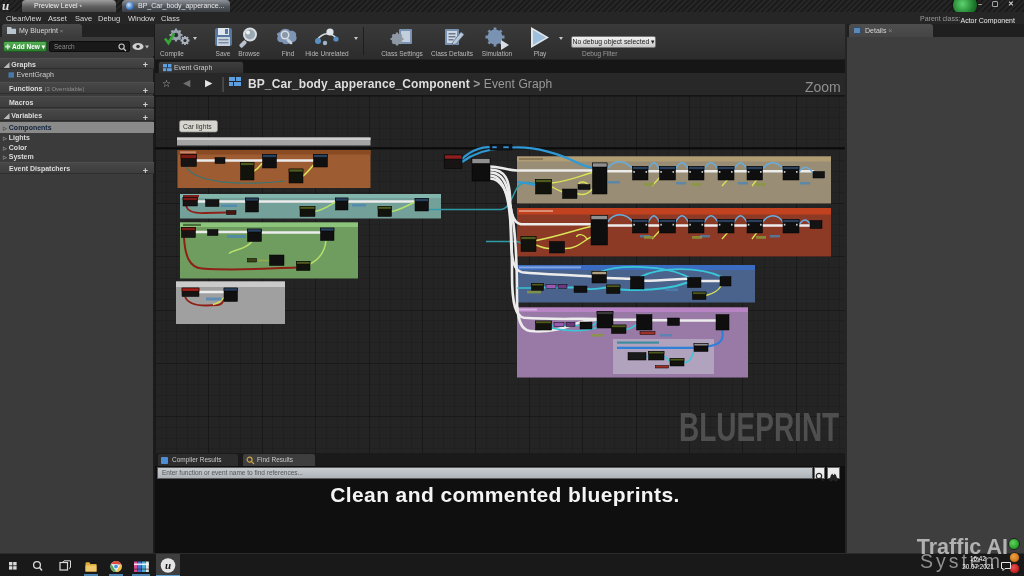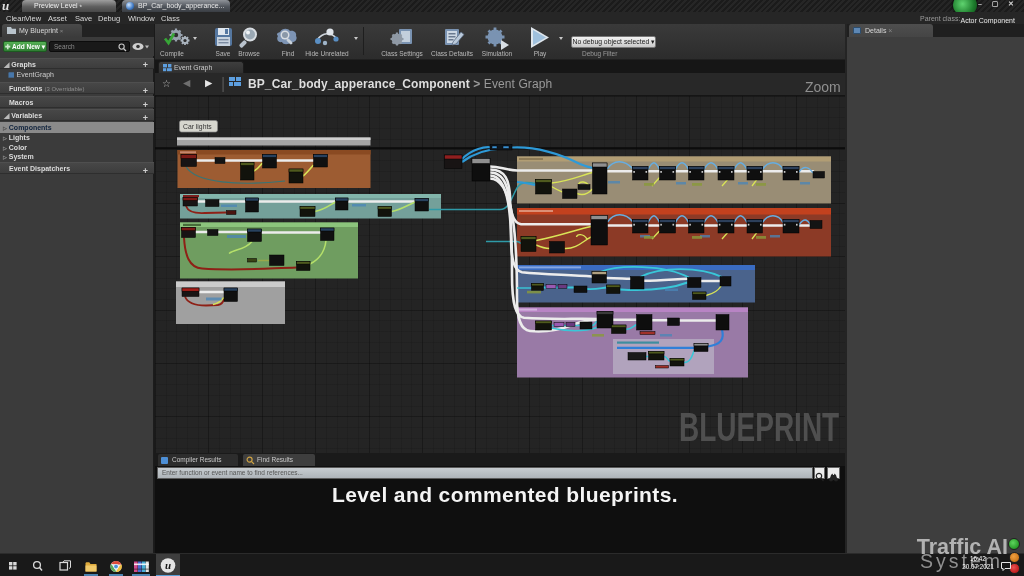--- a/index.html
+++ b/index.html
@@ -562,21 +562,21 @@
   <div id="findrow">Enter function or event name to find references...</div>
   <div style="position:absolute;left:659px;top:14px;width:11px;height:12px;background:#ececec;border:1px solid #666"><svg width="9" height="10">
           <circle cx="4" cy="4" r="2.7" fill="none" stroke="#222" stroke-width="1.2"></circle>
           <path d="M6,6 L8.5,9" stroke="#222" stroke-width="1.3"></path>
         </svg></div>
   <div style="position:absolute;left:672px;top:14px;width:13px;height:12px;background:#ececec;border:1px solid #666"><svg width="11" height="10">
           <path d="M1.5,8 L3,3 L4.5,1.5 L5,3 L6,3 L6.5,1.5 L8,3 L9.5,8 Z" fill="#222"></path>
           <circle cx="3" cy="7.5" r="2" fill="#222"></circle>
           <circle cx="8" cy="7.5" r="2" fill="#222"></circle>
         </svg></div>
-  <div id="cleantext">Level and commented blueprints.</div>
+  <div id="cleantext">Clean and commented blueprints.</div>
 </div>
 
 <div id="rightpanel" class="abs">
   <div id="dtabrow">
         <div id="dtab"><span style="position:absolute;left:4px;top:3px;width:8px;height:7px;background:#5d87b4;border-radius:1px;border:1px solid #2c4d6e"></span>Details <span style="color:#8a8a8a">×</span></div>
       </div>
 </div>
 
 <div id="taskbar" class="abs">
   <svg width="1024" height="23" style="position:absolute;left:0;top:0" id="taskbaricons">

